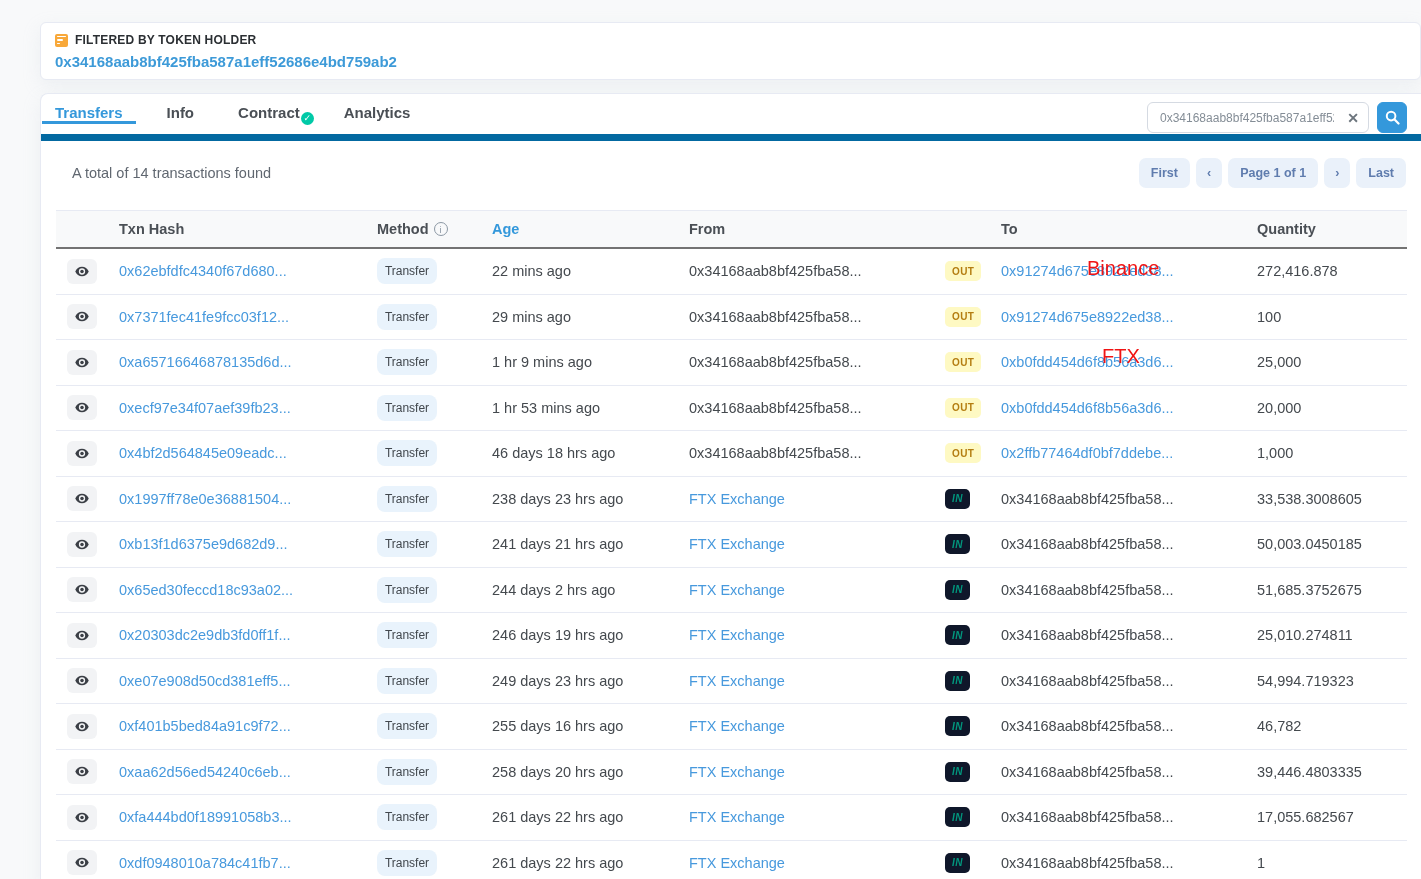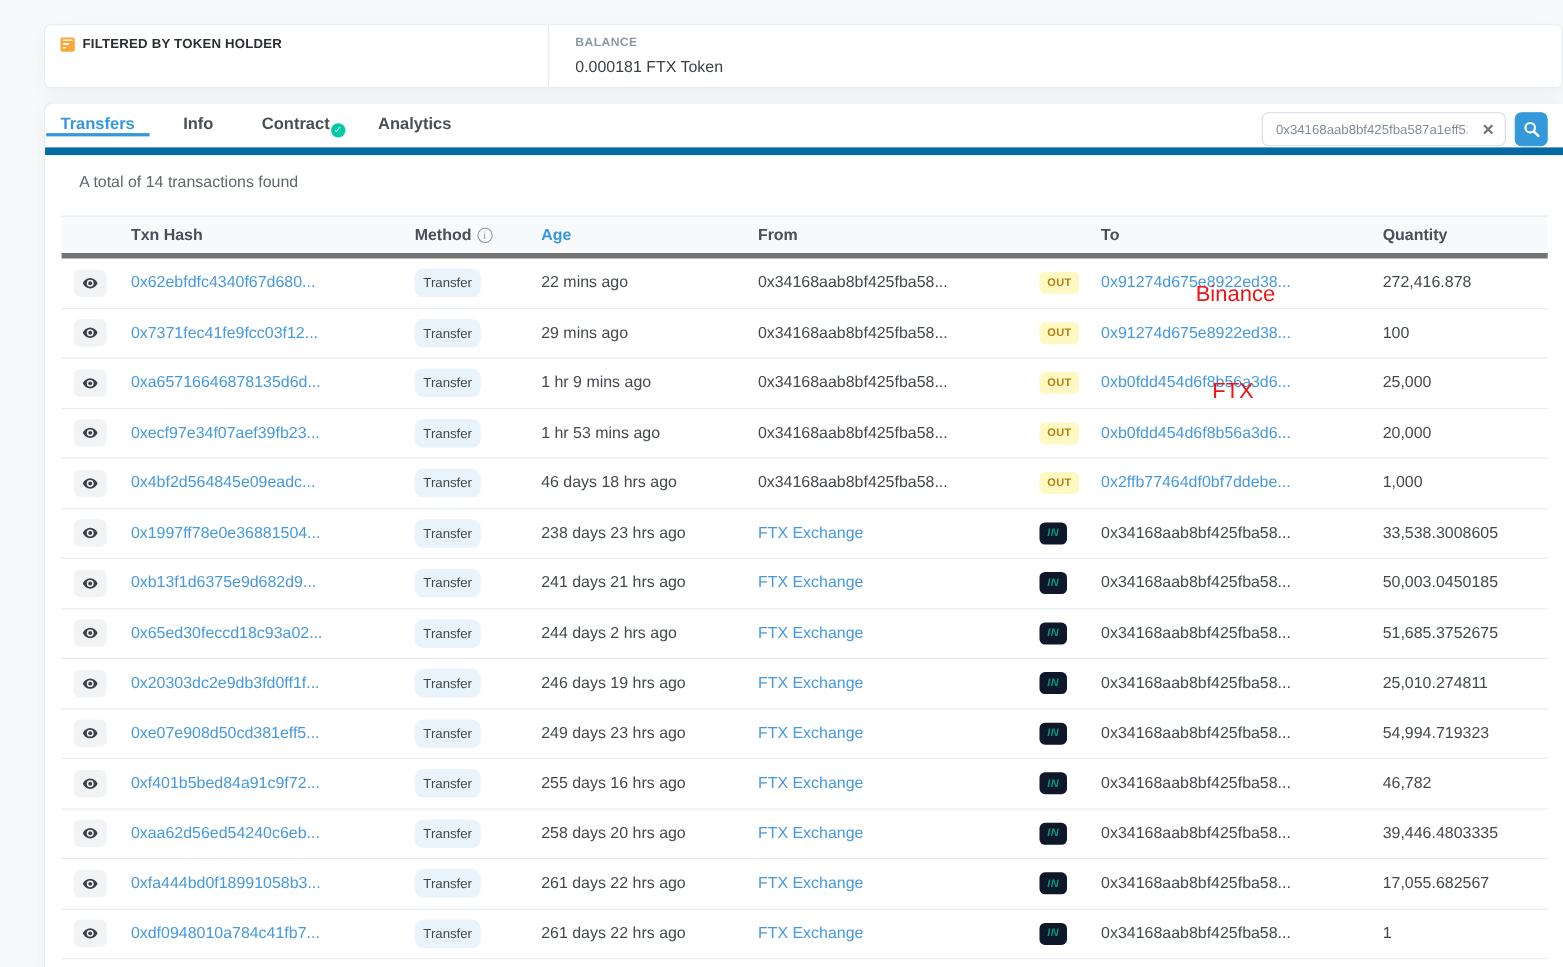--- a/index.html
+++ b/index.html
@@ -50,21 +50,21 @@
   .summary-text { font-size:14.5px; color:#606770;margin-left:16px; }
   .pager { display:flex; gap:6px; }
   .pg-btn { background:#eaf1fa; color:#5f7cae; border:none; border-radius:7px;
     font-size:12.5px; font-weight:bold; padding:8px 12px; cursor:pointer; font-family:inherit; }
   .pg-btn.chev { padding:8px 11px; }
 
   
   .table { margin:22px 14px 0 15px; font-size:14.5px; }
   .tr { display:grid; grid-template-columns:63px 258px 115px 197px 256px 56px 256px 1fr;
     align-items:center; }
-  .thead { background:#f8f9fa; border-top:1px solid #e7eaf3; border-bottom:5px solid #737373;
+  .thead { background:#f8f9fa; border-top:1px solid #e7eaf3; border-bottom:2px solid #737373;
     height:39px; font-weight:bold; color:#4a4f55; }
   .th-age { color:#3498db; cursor:pointer; }
   .info-ic { display:inline-block; margin-left:5px; width:14px; height:14px; border:1px solid #8c98a4;
     border-radius:50%; color:#8c98a4; font-size:9.5px; line-height:13px; text-align:center;
     font-weight:normal; font-style:normal; cursor:pointer; vertical-align:1px; }
   .row { height:45.5px; border-bottom:1px solid #e7eaf3; }
   .eye-btn { width:30px; height:25px; margin-left:11px; background:#f2f3f5; border:none;
     border-radius:6px; cursor:pointer; display:flex; align-items:center; justify-content:center; }
   .link { color:#4799dd; text-decoration:none; cursor:pointer; }
   .plain { color:#44494e; }
@@ -89,24 +89,21 @@
 <div class="card top-card">
   <div class="top-sec sec-holder">
     <div class="holder-label">
       <span class="filter-ic">
           <i></i>
           <i></i>
           <i></i>
         </span>
       <span>FILTERED BY TOKEN HOLDER</span>
     </div>
-  </div>
-  <div class="top-sec sec-balance">
-    <div class="mini-label">BALANCE</div>
-    <div class="mini-value">0.000181 FTX Token</div>
+    <a class="holder-address">0x34168aab8bf425fba587a1eff52686e4bd759ab2</a>
   </div>
 </div>
 
 <div class="card main-card">
 
   <div class="tabs-bar">
     <div class="tab active">
       <span>Transfers</span>
     </div>
     <div class="tab">
@@ -131,20 +128,27 @@
         <svg width="15" height="15" viewBox="0 0 16 16">
           <circle cx="6.5" cy="6.5" r="4.6" fill="none" stroke="#fff" stroke-width="2.1"></circle>
           <line x1="10.2" y1="10.2" x2="14.4" y2="14.4" stroke="#fff" stroke-width="2.4" stroke-linecap="round"></line>
         </svg>
       </button>
     </div>
   </div>
 
   <div class="summary-row">
     <div class="summary-text">A total of 14 transactions found</div>
+    <div class="pager">
+      <button class="pg-btn">First</button>
+      <button class="pg-btn chev"><span>‹</span></button>
+      <button class="pg-btn">Page 1 of 1</button>
+      <button class="pg-btn chev"><span>›</span></button>
+      <button class="pg-btn">Last</button>
+    </div>
   </div>
 
   <div class="table">
     <div class="tr thead">
       <div></div>
       <div>Txn Hash</div>
       <div>
         <span>Method</span><i class="info-ic">i</i>
       </div>
       <div class="th-age">Age</div>

